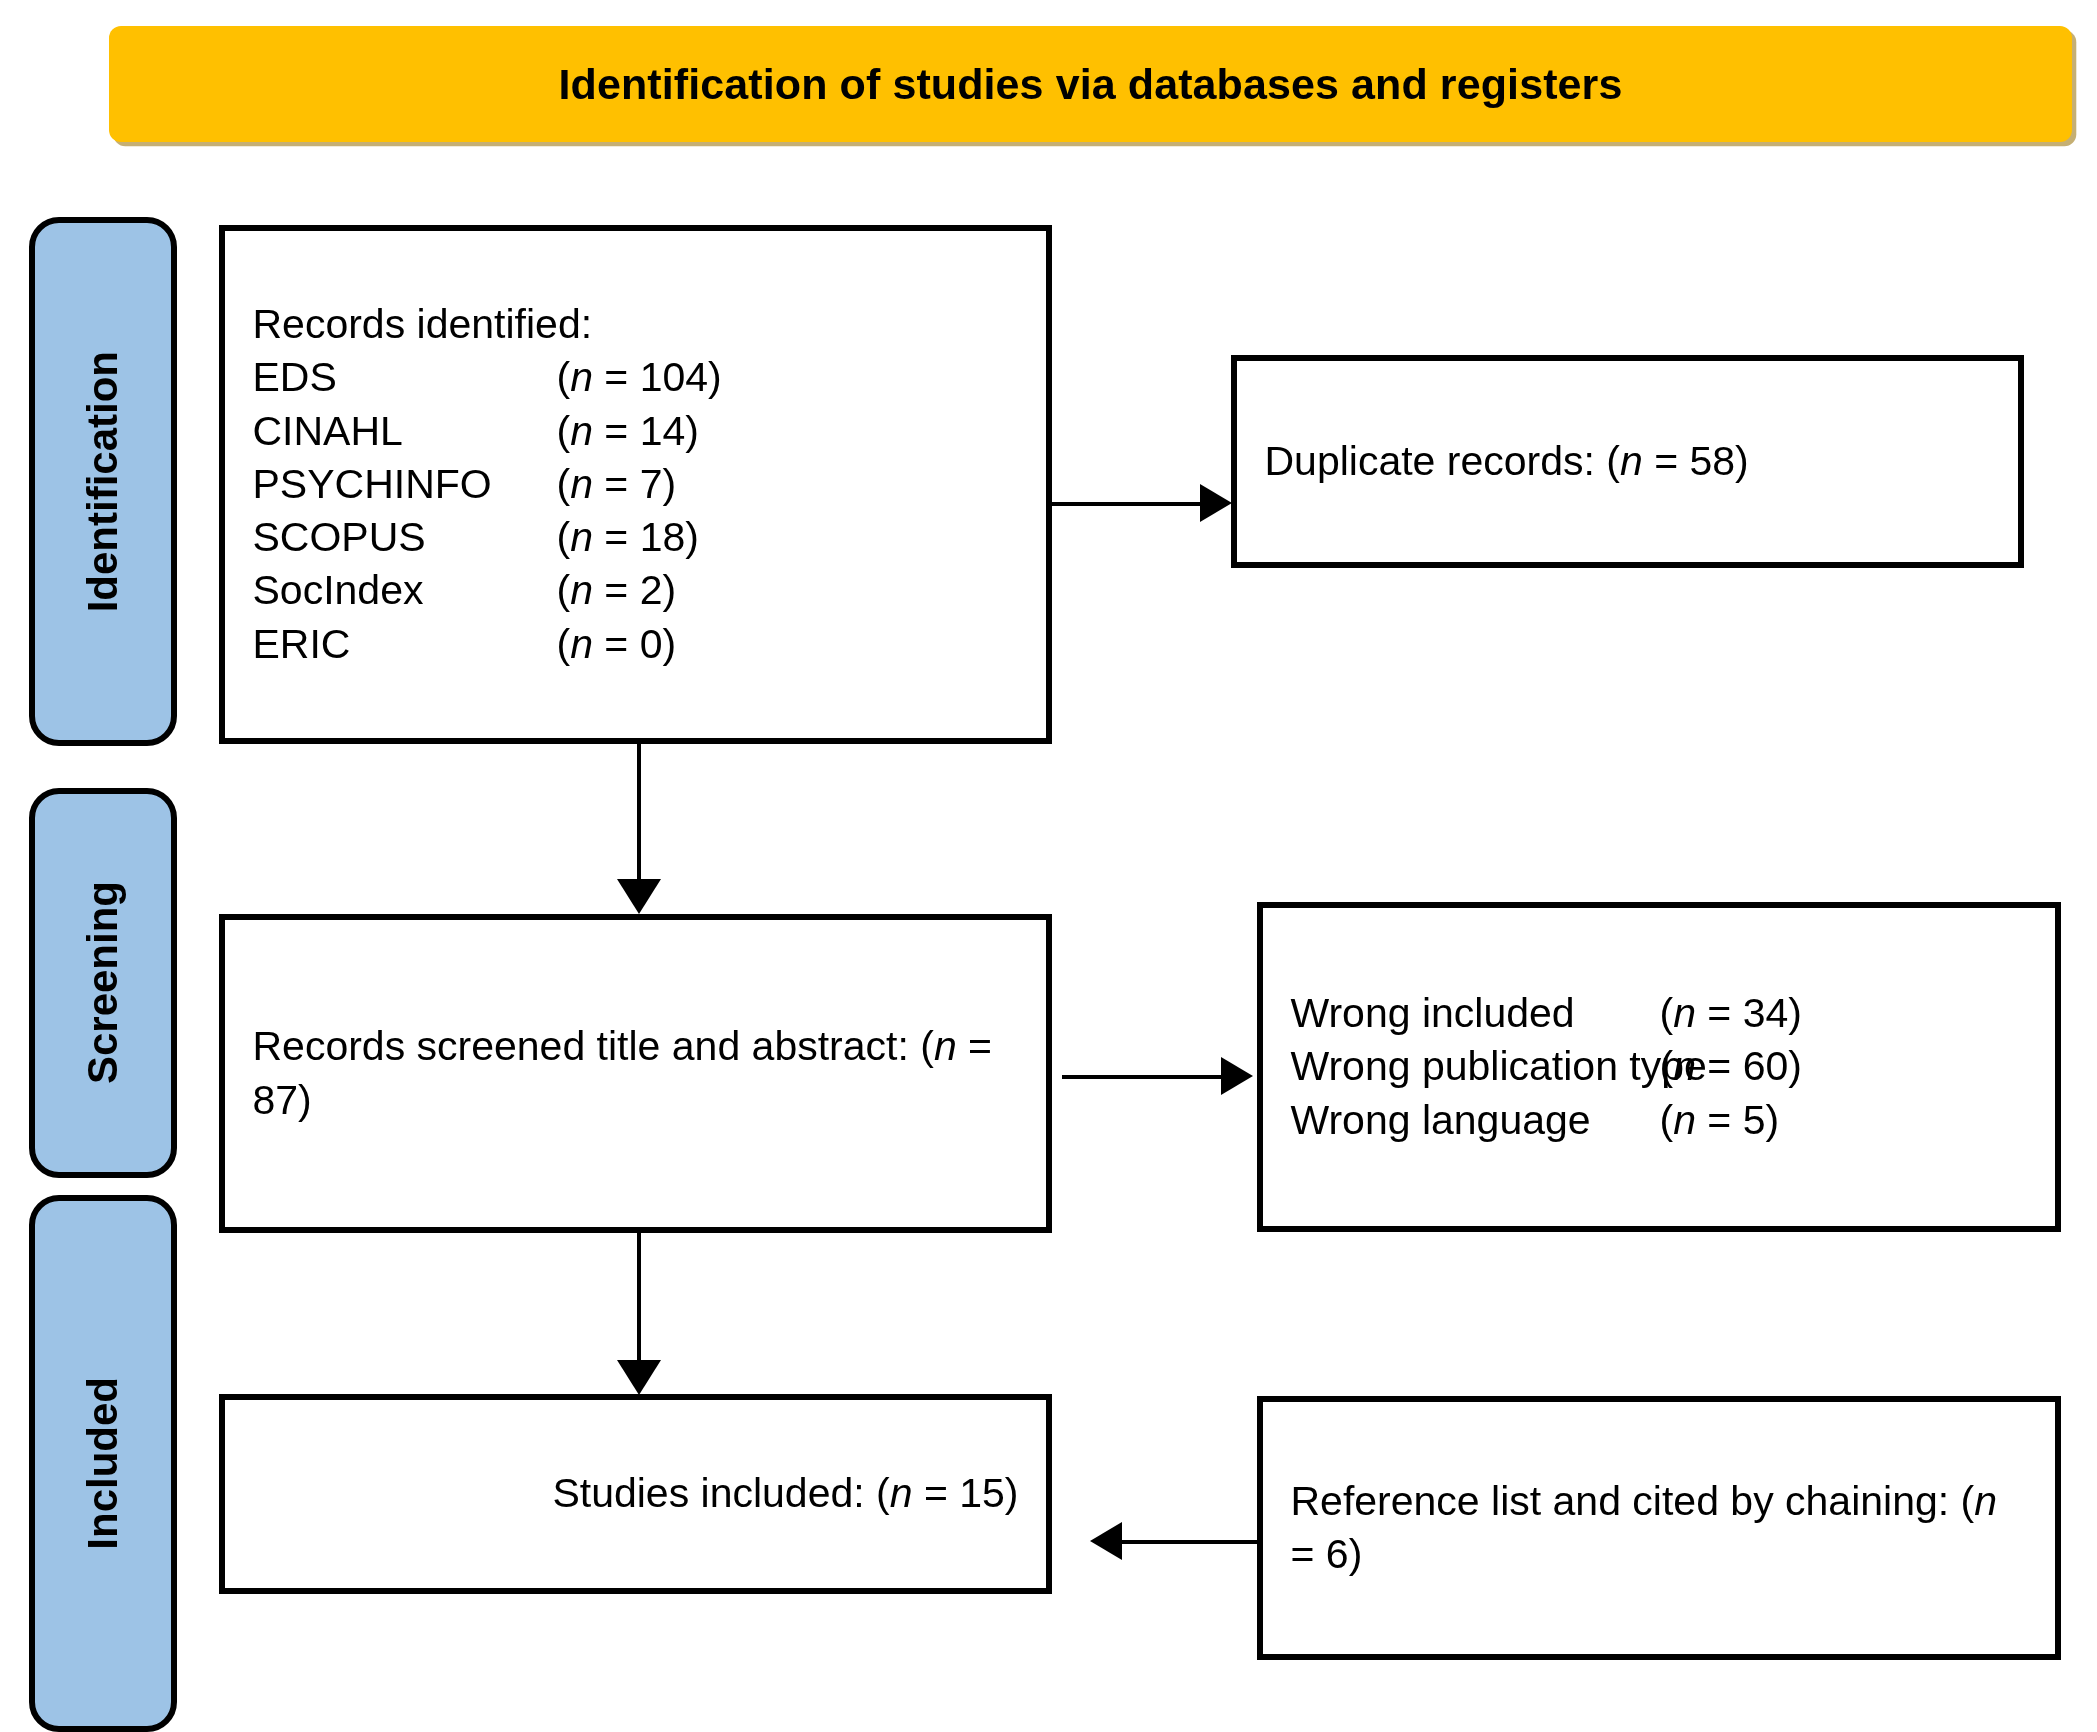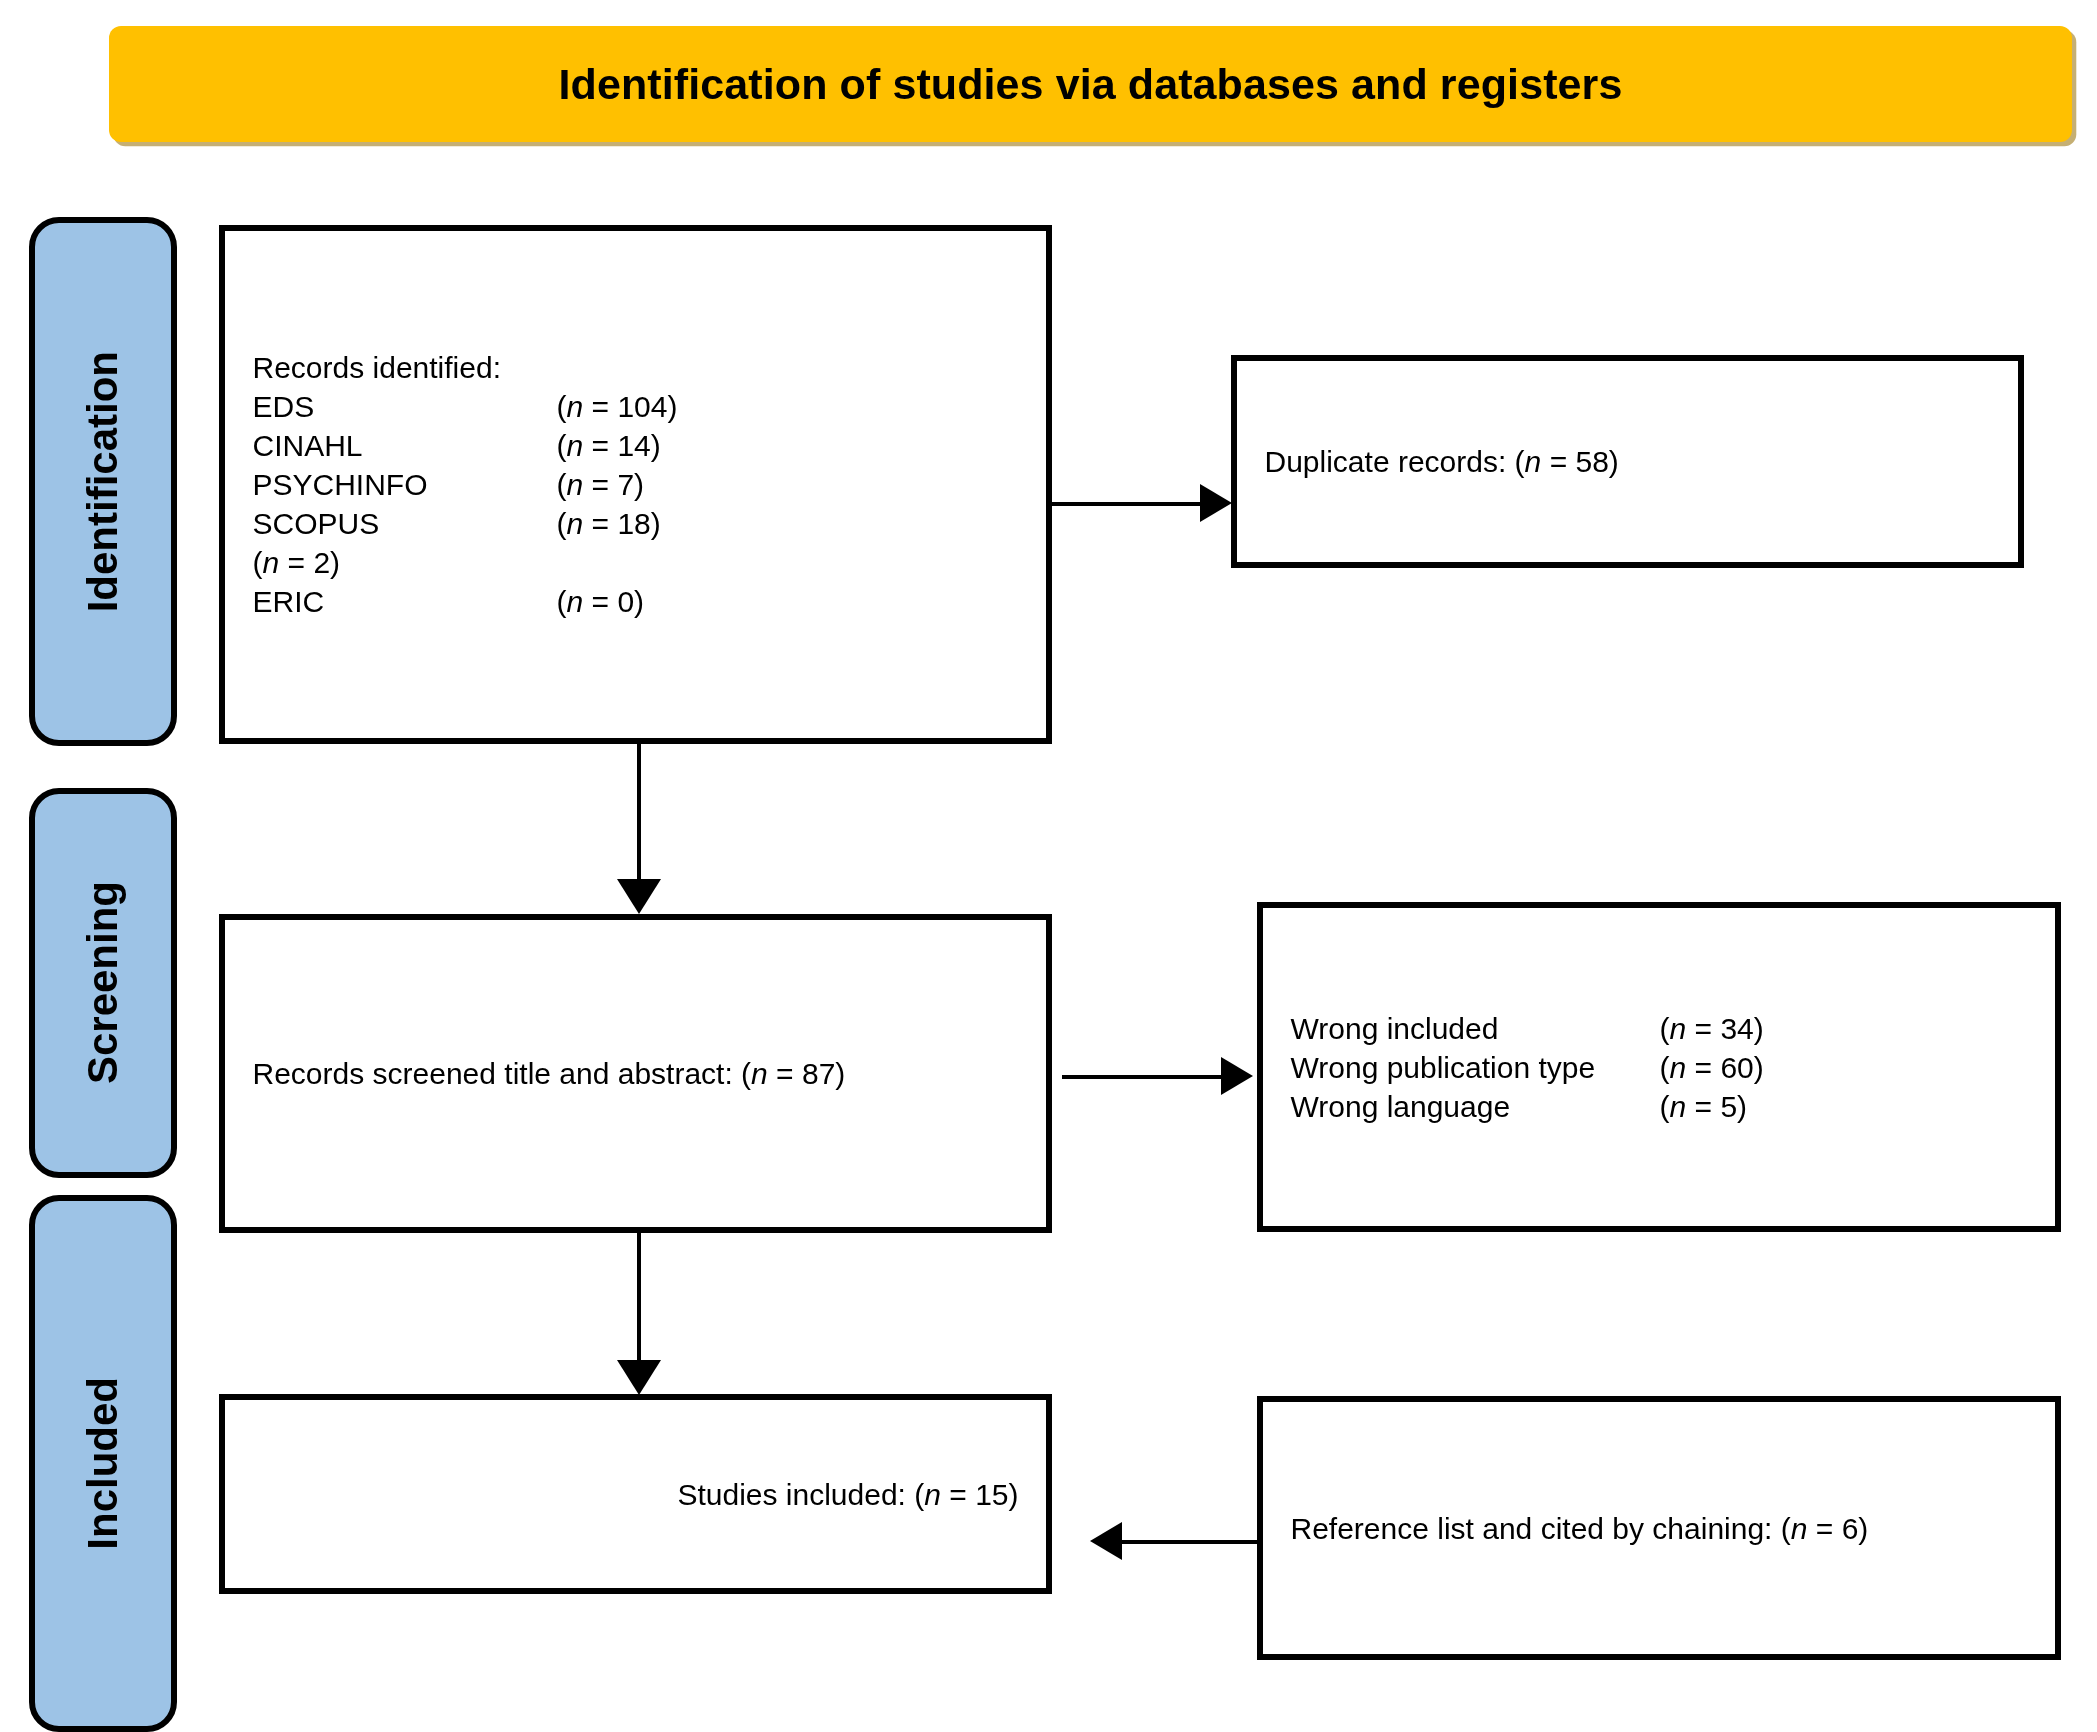--- a/index.html
+++ b/index.html
@@ -74,21 +74,21 @@
     box-sizing: border-box;
     display: flex;
     align-items: center;
   }
   .flow-box .box-inner {
     padding: 0 27.5px;
     width: 100%;
     box-sizing: border-box;
   }
   .line {
-    font-size: 30px;
+    font-size: 41px;
     color: #000000;
     line-height: 1.30;
     white-space: nowrap;
   }
   .line.bold { font-weight: bold; }
   .line.wrap { white-space: normal; }
   .it { font-style: italic; }
 
   
   .kv-row { display: flex; }
@@ -191,20 +191,21 @@
       </div>
       <div class="line kv-row">
         <span class="kv-key">PSYCHINFO</span>
         <span class="kv-val"><span>(</span><span class="it">n</span><span> = 7)</span></span>
       </div>
       <div class="line kv-row">
         <span class="kv-key">SCOPUS</span>
         <span class="kv-val"><span>(</span><span class="it">n</span><span> = 18)</span></span>
       </div>
       <div class="line kv-row">
+        <span class="kv-key">SocIndex</span>
         <span class="kv-val"><span>(</span><span class="it">n</span><span> = 2)</span></span>
       </div>
       <div class="line kv-row">
         <span class="kv-key">ERIC</span>
         <span class="kv-val"><span>(</span><span class="it">n</span><span> = 0)</span></span>
       </div>
     </div>
   </div>
 
   <div class="flow-box" id="box-duplicate-records">

